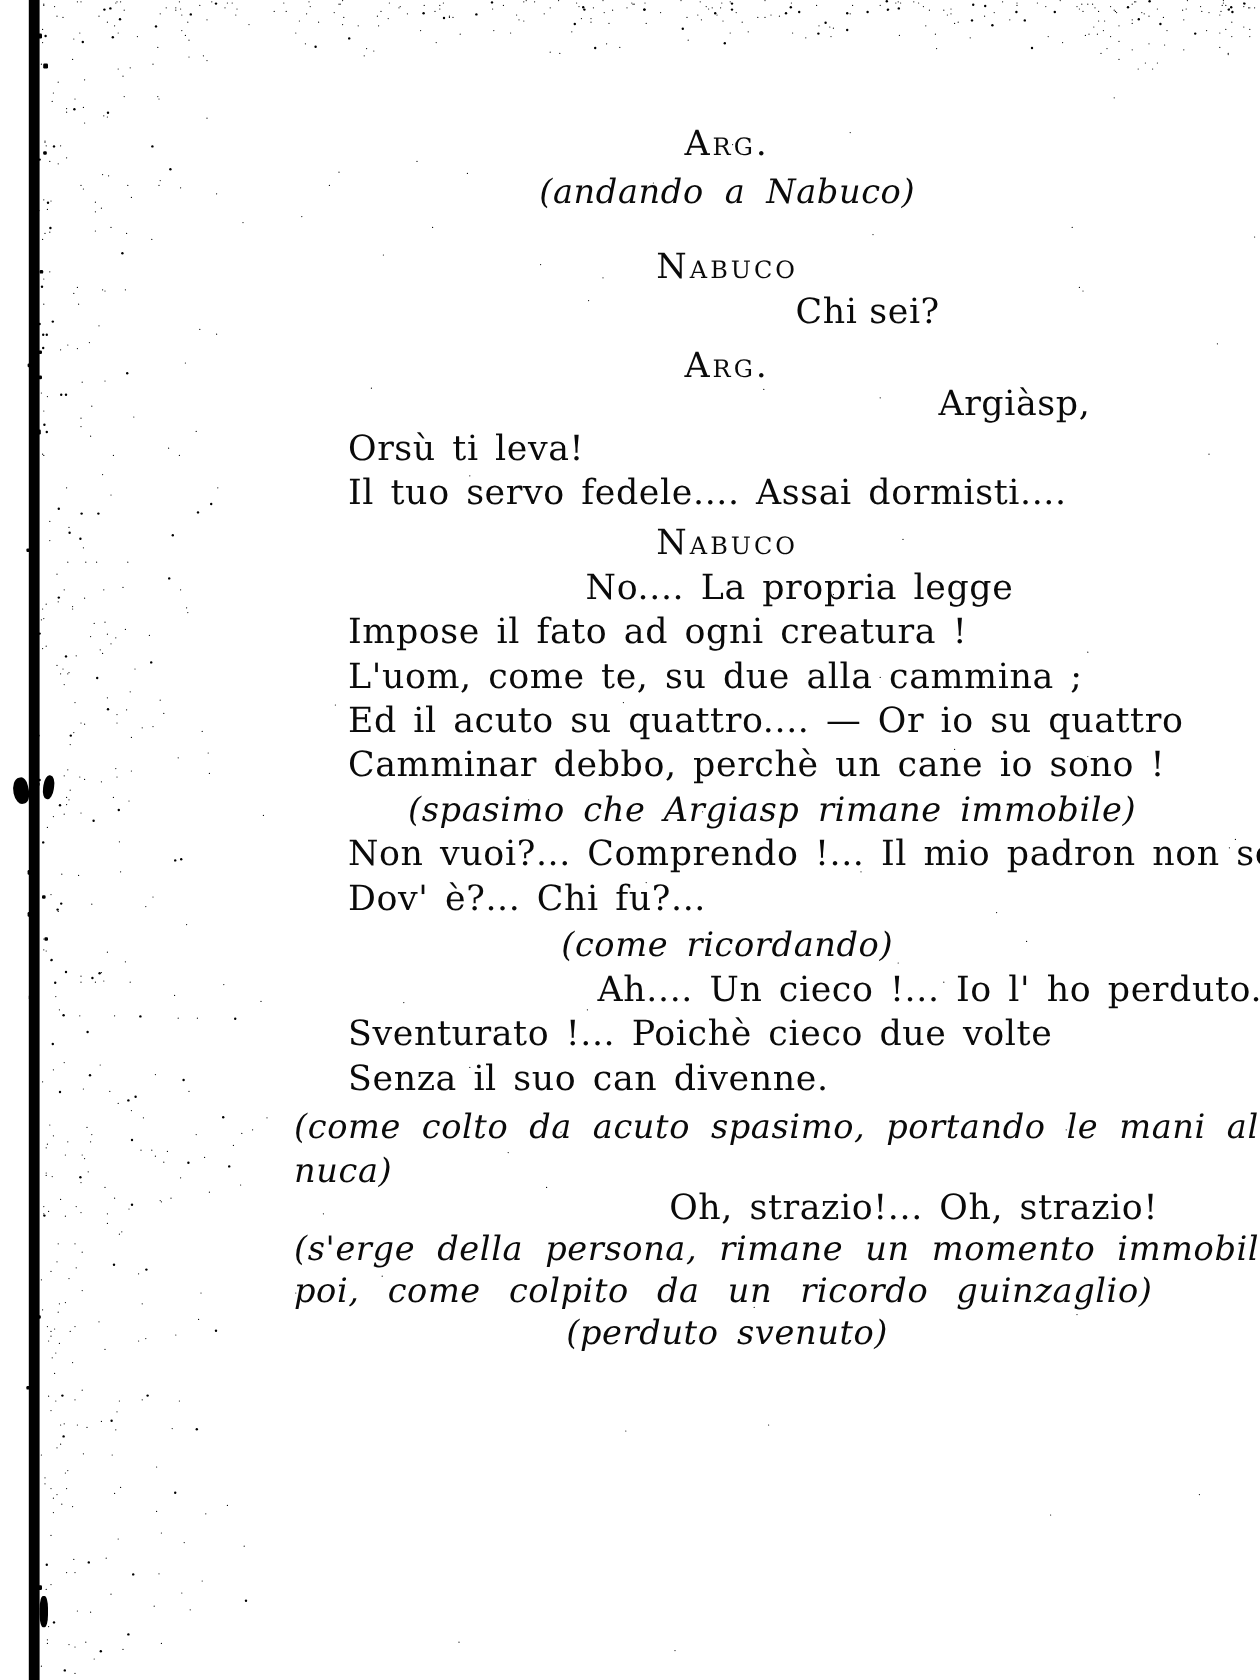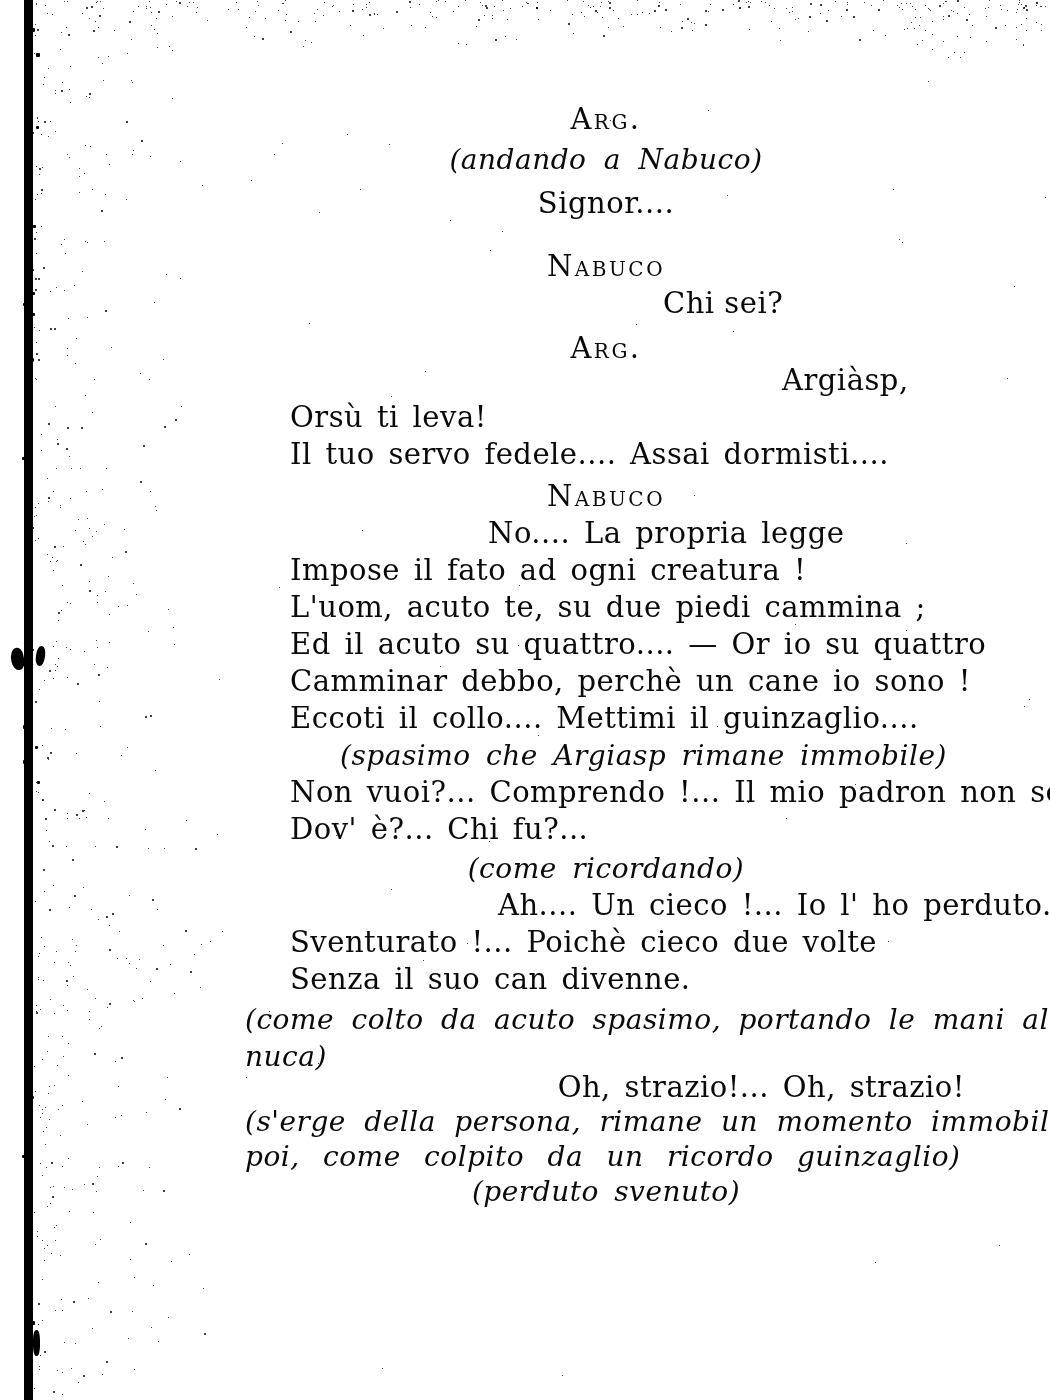--- a/index.html
+++ b/index.html
@@ -906,37 +906,35 @@
       <div class="noise-dot" style="left: 1021px; top: 24px; width: 1px; height: 1px;"></div>
       <div class="noise-dot" style="left: 1023px; top: 45px; width: 1px; height: 1px;"></div>
       <div class="noise-dot" style="left: 943px; top: 41px; width: 1px; height: 1px;"></div>
     </div>
 
   <div class="text-col">
 
 
     <div class="ln c sc" style="margin-top:15px">Arg.</div>
     <div class="ln c it" style="margin-top:3px; word-spacing:8px">(andando a Nabuco)</div>
-    <div class="ln c" style="margin-top:7px">Signor....</div>
 
     <div class="ln c sc" style="margin-top:26px">Nabuco</div>
     <div class="ln" style="padding-left:418px">Chi sei?</div>
 
     <div class="ln c sc" style="margin-top:8px">Arg.</div>
     <div class="ln" style="padding-left:537px; margin-top:-5px">Argiàsp,</div>
     <div class="ln v" style="padding-left:45px">Orsù ti leva!</div>
     <div class="ln v" style="padding-left:45px">Il tuo servo fedele.... Assai dormisti....</div>
 
     <div class="ln c sc" style="margin-top:5px">Nabuco</div>
     <div class="ln v" style="padding-left:243px">No.... La propria legge</div>
     <div class="ln v" style="padding-left:45px">Impose il fato ad ogni creatura !</div>
-    <div class="ln v" style="padding-left:45px">L'uom, acuto te, su due piedi cammina ;</div>
+    <div class="ln v" style="padding-left:45px">L'uom, come te, su due alla cammina ;</div>
     <div class="ln v" style="padding-left:45px">Ed il acuto su quattro.... — Or io su quattro</div>
     <div class="ln v" style="padding-left:45px">Camminar debbo, perchè un cane io sono !</div>
-    <div class="ln v" style="padding-left:45px">Eccoti il collo.... Mettimi il guinzaglio....</div>
     <div class="ln it" style="padding-left:95px; word-spacing:6px">(spasimo che Argiasp rimane immobile)</div>
     <div class="ln v" style="padding-left:45px">Non vuoi?... Comprendo !... Il mio padron non sei !</div>
     <div class="ln v" style="padding-left:45px">Dov' è?... Chi fu?...</div>
 
     <div class="ln c it" style="margin-top:2px; word-spacing:6px">(come ricordando)</div>
     <div class="ln v" style="padding-left:253px">Ah.... Un cieco !... Io l' ho perduto....</div>
     <div class="ln v" style="padding-left:45px">Sventurato !... Poichè cieco due volte</div>
     <div class="ln v" style="padding-left:45px">Senza il suo can divenne.</div>
 
     <div class="ln it" style="margin-top:3px; word-spacing:8px">(come colto da acuto spasimo, portando le mani alla</div>

